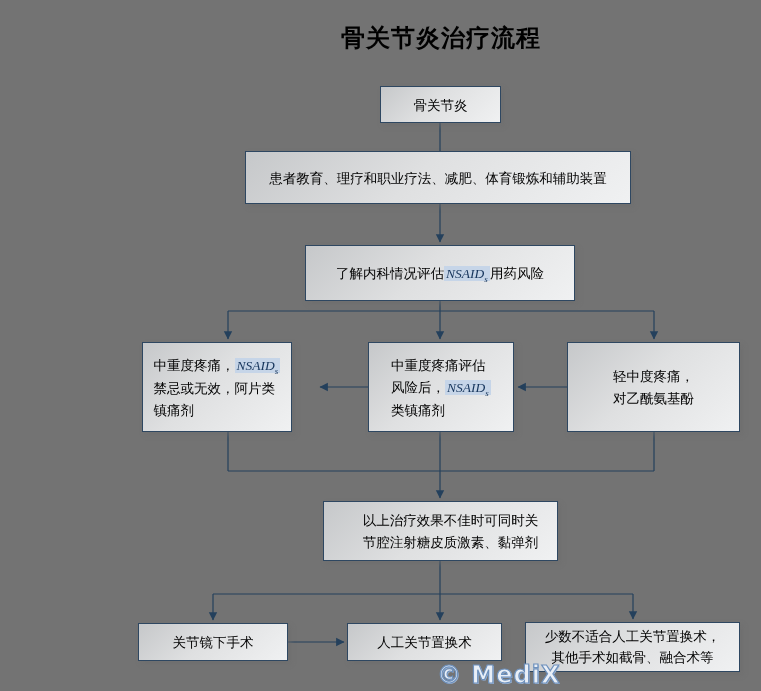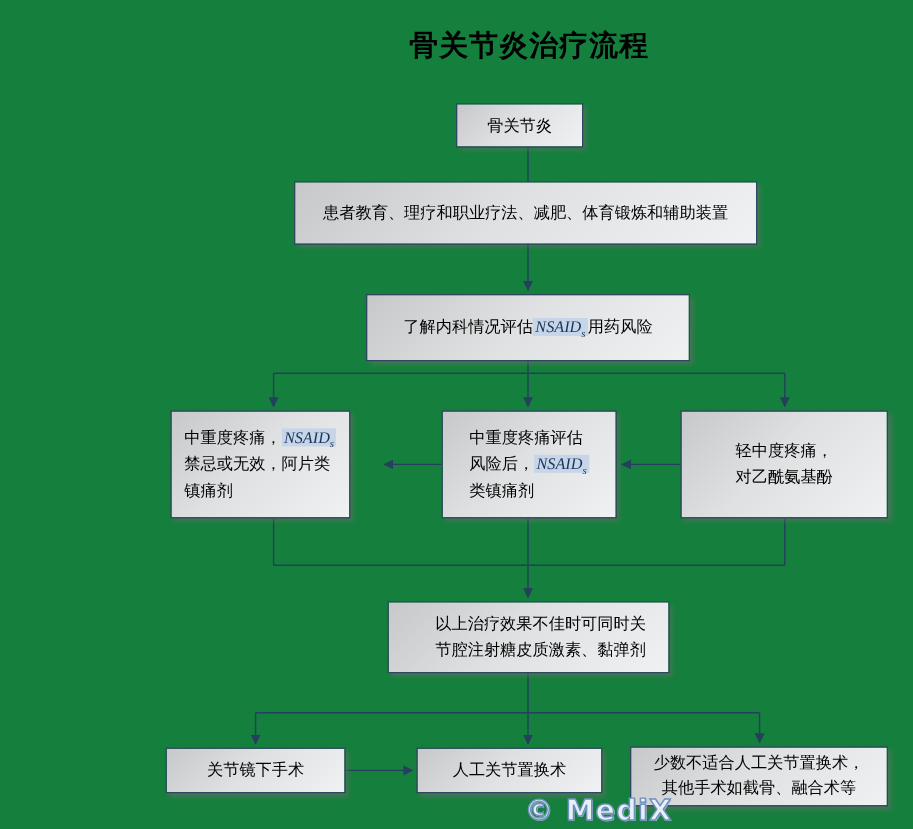--- a/index.html
+++ b/index.html
@@ -1,17 +1,17 @@
 <!DOCTYPE html>
 <html><head>
 <meta charset="utf-8">
 <style>
   html,body{margin:0;padding:0;background:#ffffff;}
   .canvas{
-    position:relative;width:761px;height:691px;background:#15803d;overflow:hidden;
+    position:relative;width:761px;height:691px;background:#737373;overflow:hidden;
     font-family:"DejaVu Sans","Liberation Sans",sans-serif;color:#000;
   }
   .title{
     position:absolute;left:441px;top:22px;transform:translateX(-50%);
     font-size:24px;font-weight:bold;letter-spacing:1px;white-space:nowrap;
   }
   .wires{position:absolute;left:0;top:0;z-index:1;pointer-events:none;}
   .wires line{stroke:#24405c;stroke-width:1.2;fill:none;}
   .box{
     position:absolute;z-index:2;box-sizing:border-box;
@@ -79,21 +79,21 @@
       <line x1="213" y1="594" x2="633" y2="594"></line>
       <line x1="213" y1="594" x2="213" y2="620" marker-end="url(#arrow)"></line>
       <line x1="440" y1="594" x2="440" y2="620" marker-end="url(#arrow)"></line>
       <line x1="633" y1="594" x2="633" y2="619" marker-end="url(#arrow)"></line>
     </g>
     <g>
       <line x1="288" y1="642" x2="344" y2="642" marker-end="url(#arrow)"></line>
     </g>
   </svg>
 
-  <div class="box" style="left:380px;top:86px;width:106px;height:37px;">
+  <div class="box" style="left:380px;top:86px;width:121px;height:37px;">
     <span>骨关节炎</span>
   </div>
 
   <div class="box" style="left:245px;top:151px;width:386px;height:53px;">
     <span>患者教育、理疗和职业疗法、减肥、体育锻炼和辅助装置</span>
   </div>
 
   <div class="box" style="left:305px;top:245px;width:270px;height:56px;">
     <span>
       <span>了解内科情况评估</span><span class="nsaid"><span>NSAID</span><sub>s</sub></span><span>用药风险</span>

